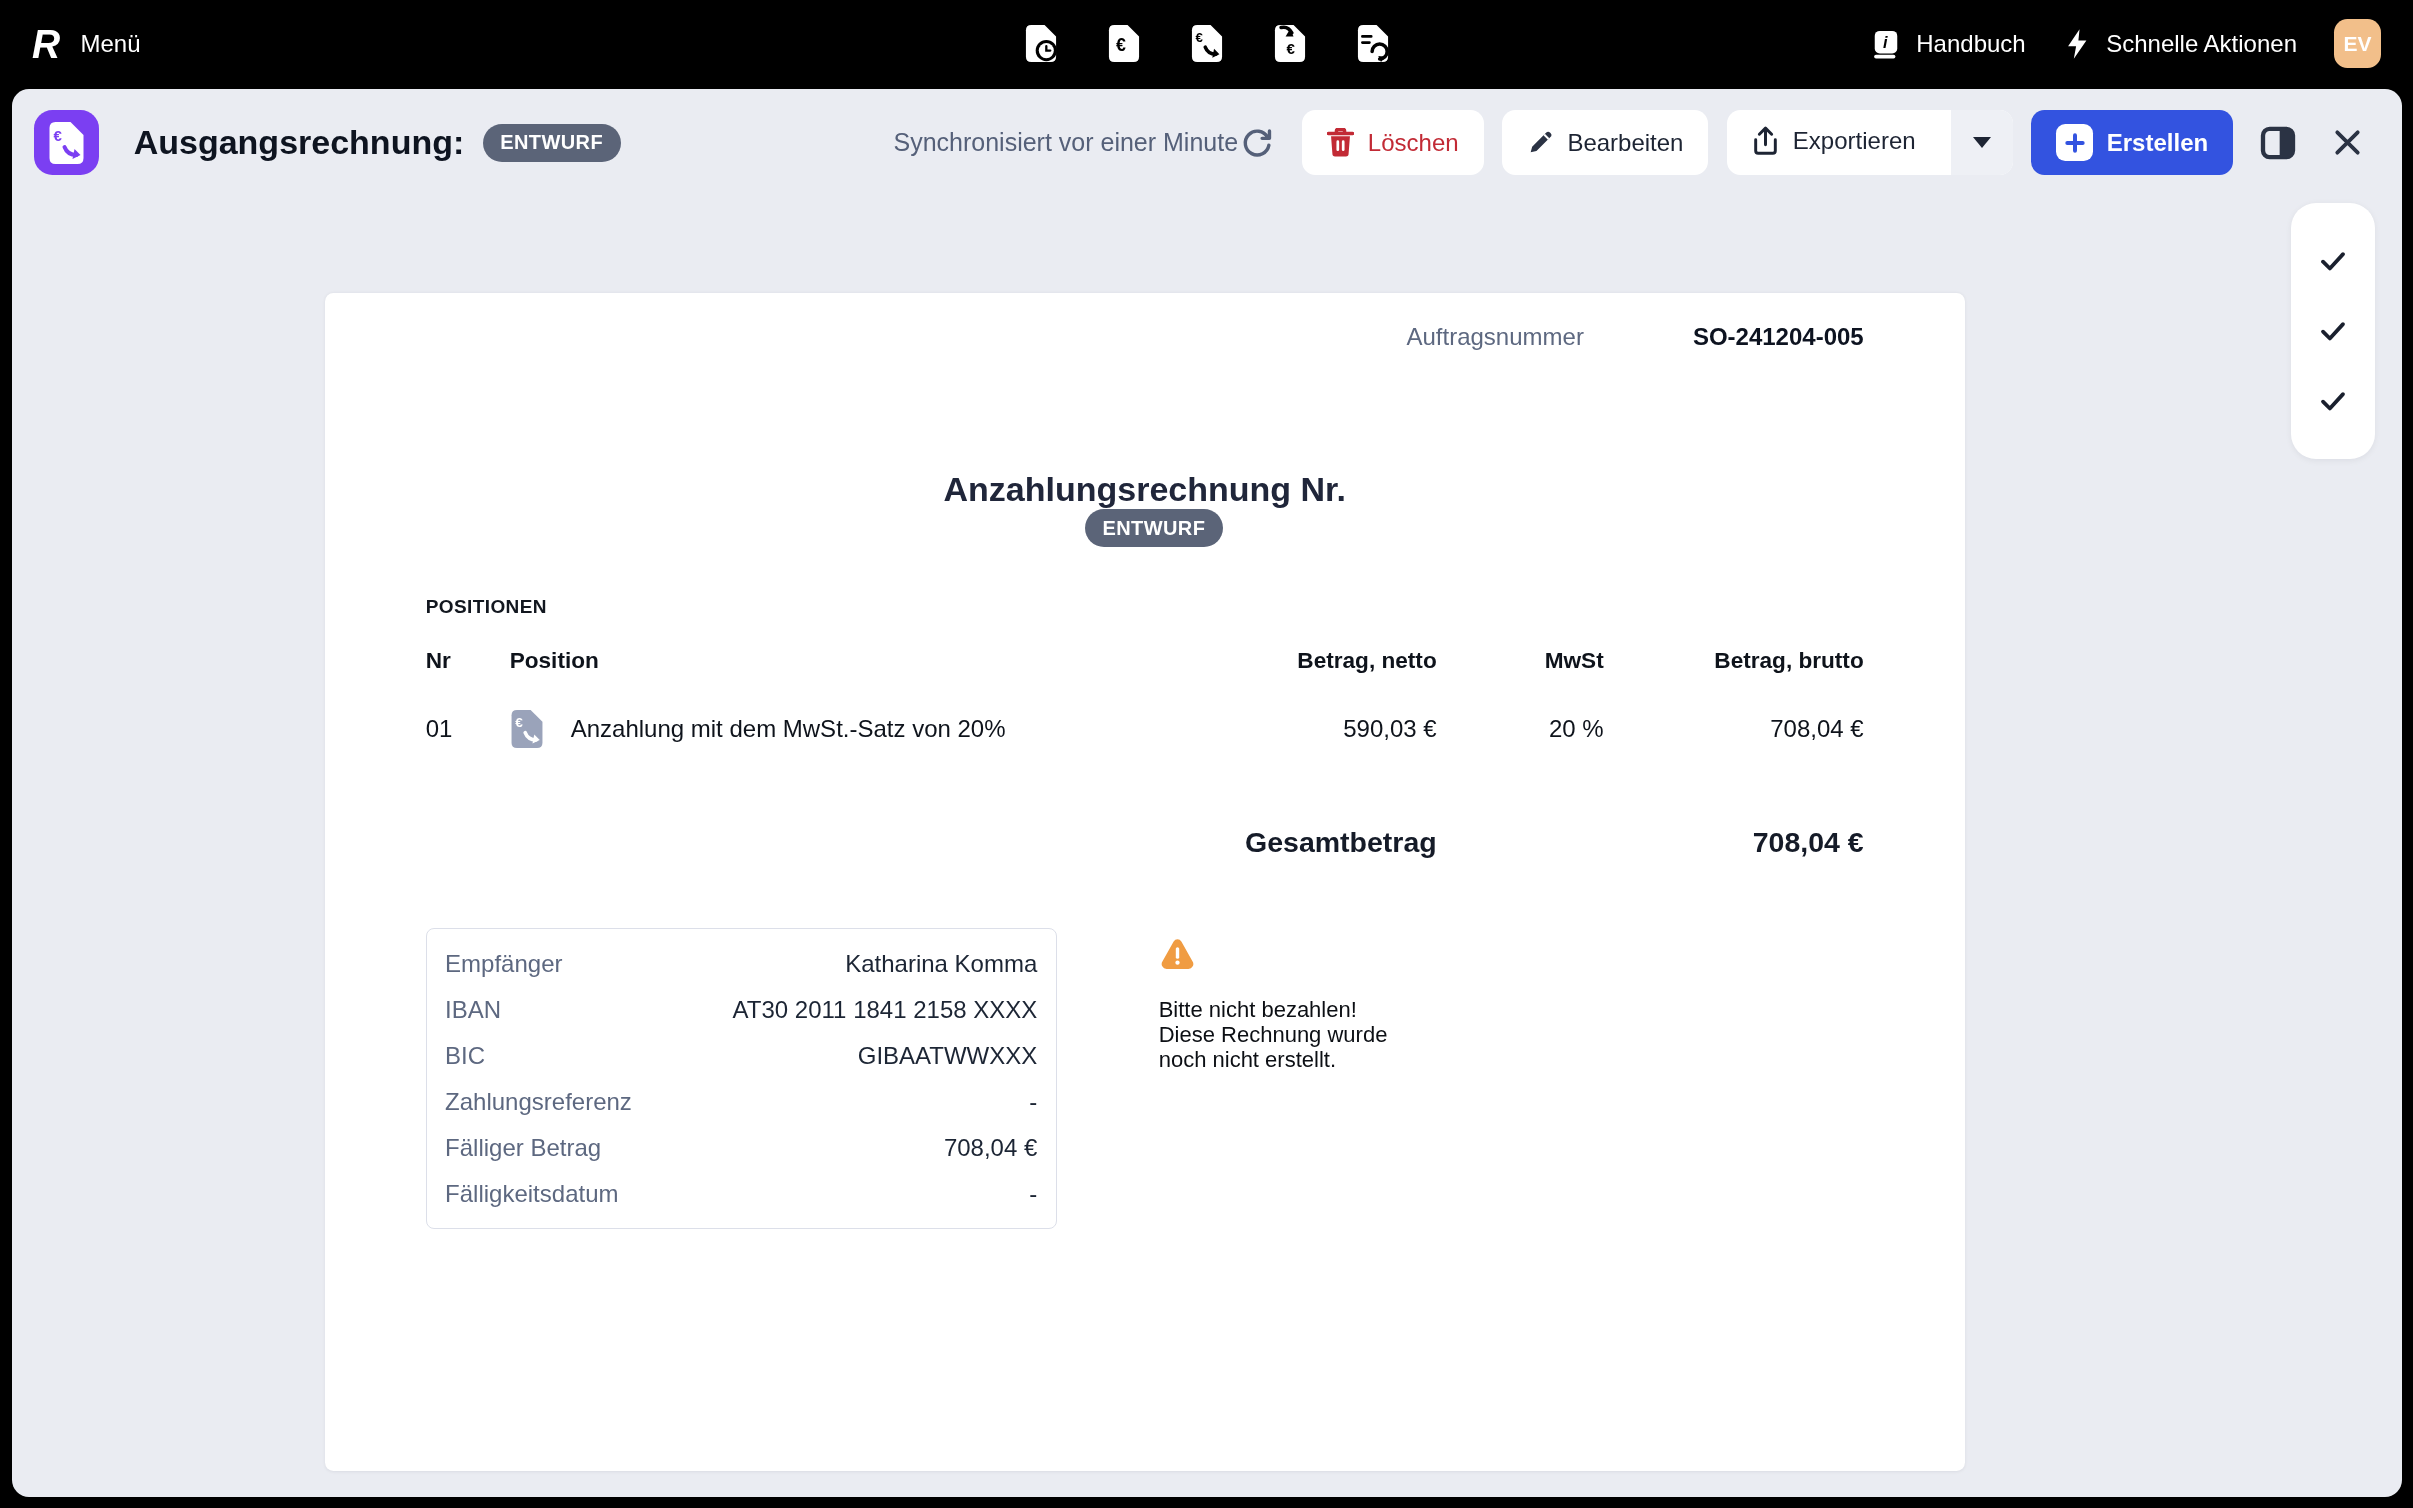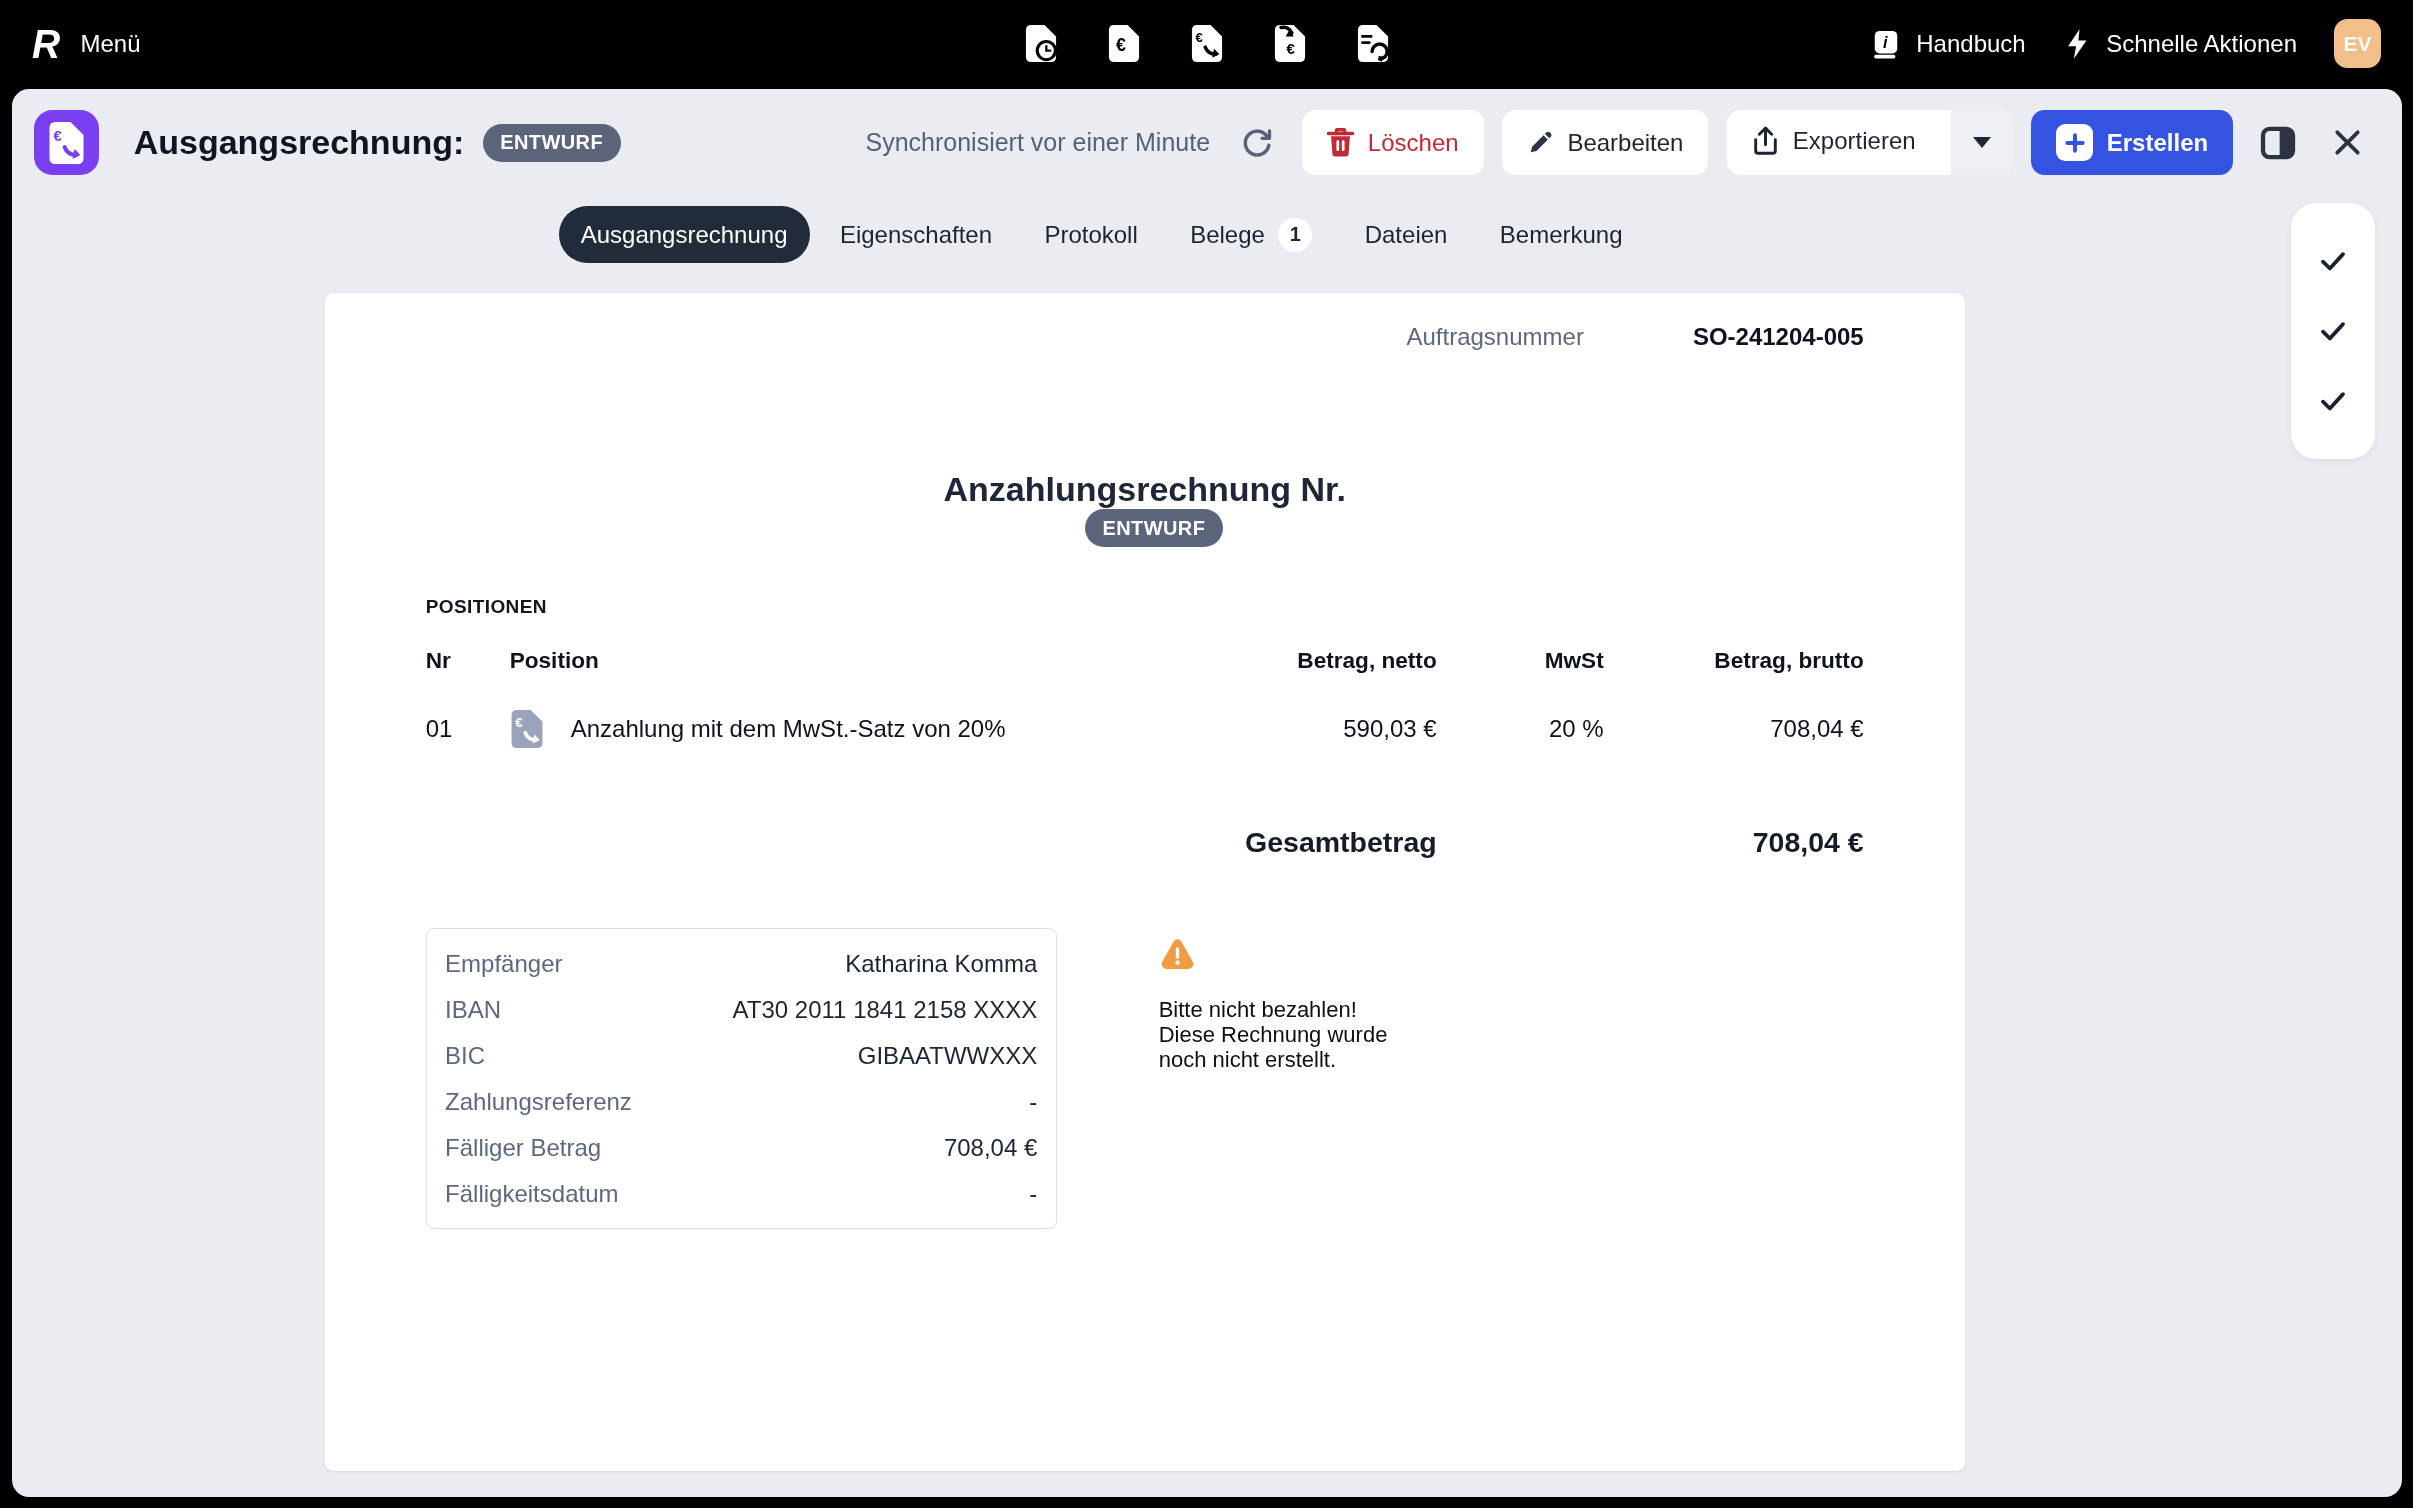--- a/index.html
+++ b/index.html
@@ -18,21 +18,21 @@
 
   
   .modal { position:absolute; left:11.7px; top:89px; width:2390px; height:1408px; background:#eaecf2; border-radius:17px; overflow:hidden; }
 
   
   .m-header { position:absolute; left:22px; right:30px; top:20px; height:67px; display:flex; align-items:center; }
   .app-icon { width:65px; height:65px; border-radius:18.4px; background:#7b3ff2; display:flex; align-items:center; justify-content:center; flex:0 0 auto; }
   .m-title { font-size:34px; font-weight:700; color:#0e1420; margin-left:35px; }
   .badge { display:inline-flex; align-items:center; background:#5b6478; color:#fff; font-size:20px; font-weight:700; letter-spacing:0.4px; border-radius:837px; padding:7.5px 17.6px; margin-left:18.4px; }
   .m-actions { margin-left:auto; display:flex; align-items:center; gap:18.4px; }
-  .sync { display:flex; align-items:center; gap:30px; color:#556079; font-size:25px; margin-right:10px;text-align:right; }
+  .sync { display:flex; align-items:center; gap:2px; color:#556079; font-size:25px; margin-right:10px;text-align:right; }
   .btn { height:65px; background:#fff; border:none; border-radius:13.4px; display:flex; align-items:center; gap:13.4px; padding:0 25px; font-size:24px; font-weight:500; color:#1d2433; cursor:pointer; font-family:inherit; }
   .btn-danger { color:#c22a35; }
   .btn-export { padding:0; overflow:hidden; }
   .btn-export .main-part { display:flex; align-items:center; gap:14px; padding:0 22px 4px 25px; height:100%; }
   .btn-export .dd-part { width:62px; height:100%; background:#eef0f5; display:flex; align-items:center; justify-content:center; }
   .caret-down { width:0; height:0; border-left:9.2px solid transparent; border-right:9.2px solid transparent; border-top:11.7px solid #1d2433; }
   .btn-primary { background:#3353e0; color:#fff; font-weight:600; }
   .plus-box { width:37px; height:37px; border-radius:9.2px; background:#fff; display:flex; align-items:center; justify-content:center; }
   .icon-btn { background:none; border:none; cursor:pointer; display:flex; align-items:center; justify-content:center; padding:0 6.7px; }
 
@@ -197,41 +197,20 @@
         </svg>
       </button>
       <button class="icon-btn">
         <svg width="35" height="35" viewBox="0 0 24 24">
           <path d="M5 5 L19 19 M19 5 L5 19" stroke="#2b3344" stroke-width="2.6" stroke-linecap="round"></path>
         </svg>
       </button>
     </div>
   </div>
 
-  <div class="tabs">
-    <div class="tab active">
-        <span>Ausgangsrechnung</span>
-      </div>
-    <div class="tab">
-        <span>Eigenschaften</span>
-      </div>
-    <div class="tab">
-        <span>Protokoll</span>
-      </div>
-    <div class="tab">
-      <span>Belege</span>
-      <span class="tab-badge">1</span>
-    </div>
-    <div class="tab">
-        <span>Dateien</span>
-      </div>
-    <div class="tab">
-        <span>Bemerkung</span>
-      </div>
-  </div>
 
   <div class="check-panel">
     <svg width="30" height="30" viewBox="0 0 24 24">
         <path d="M4 12.5 L9.5 18 L20 6.5" stroke="#1a202e" stroke-width="3" fill="none" stroke-linecap="round" stroke-linejoin="round"></path>
       </svg>
     <svg width="30" height="30" viewBox="0 0 24 24">
         <path d="M4 12.5 L9.5 18 L20 6.5" stroke="#1a202e" stroke-width="3" fill="none" stroke-linecap="round" stroke-linejoin="round"></path>
       </svg>
     <svg width="30" height="30" viewBox="0 0 24 24">
         <path d="M4 12.5 L9.5 18 L20 6.5" stroke="#1a202e" stroke-width="3" fill="none" stroke-linecap="round" stroke-linejoin="round"></path>

